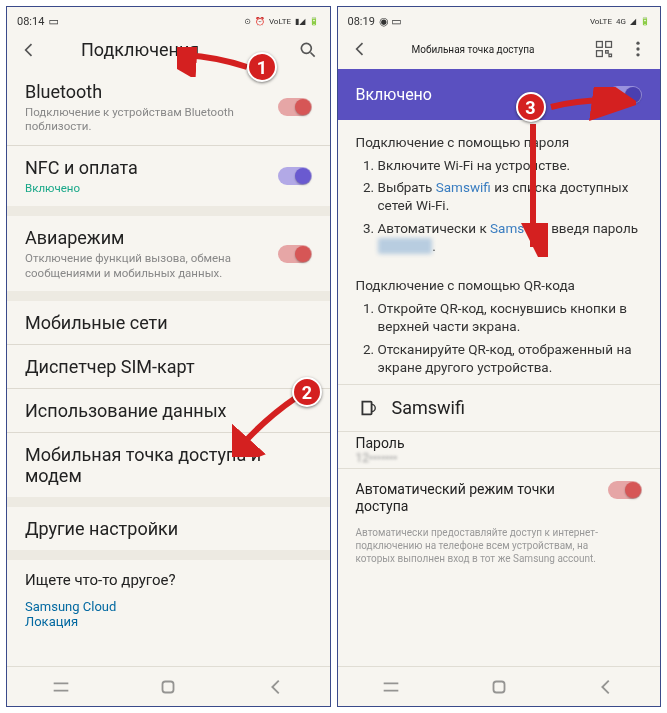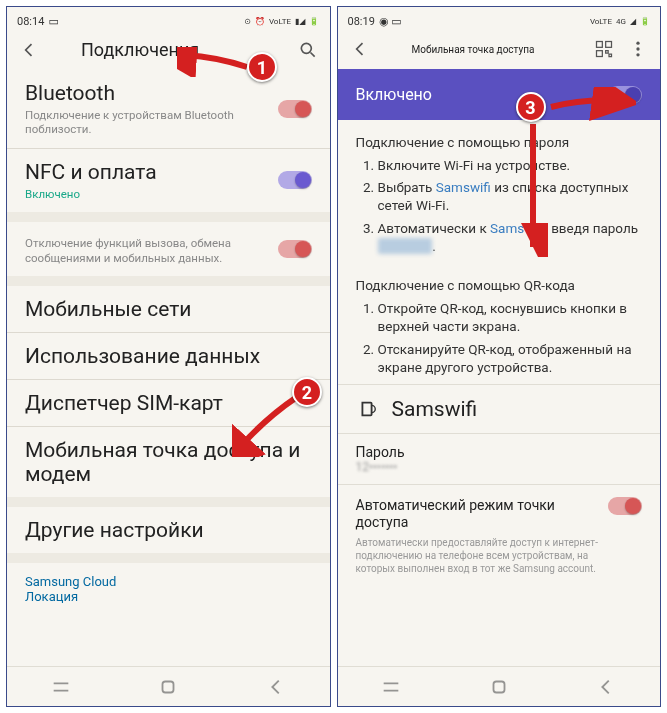--- a/index.html
+++ b/index.html
@@ -53,21 +53,21 @@
     padding: 11px 18px;
     background: #f7f5f0;
   }
   .section.bordered { border-bottom: 1px solid #ddd9d0; }
   .row {
     display: flex;
     align-items: center;
     justify-content: space-between;
     gap: 10px;
   }
-  .item-title { font-size: 21px; color: #222; }
+  .item-title { font-size: 18px; color: #222; }
   .item-sub { font-size: 11.5px; color: #888; margin-top: 3px; line-height: 1.25; }
   .item-sub.teal { color: #1aa889; }
   .toggle {
     width: 34px; height: 18px; border-radius: 10px;
     background: #d0cec8; position: relative;
     flex-shrink: 0;
   }
   .toggle::after {
     content:""; position:absolute; width:16px; height:16px;
     border-radius:50%; background:#fff; top:1px; left:1px;
@@ -104,26 +104,26 @@
   .inst .link { color: #3a7dc0; }
   .inst .blur {
     background: #b8cde0; color: transparent;
     filter: blur(2px); padding: 0 14px; border-radius:2px;
   }
   .ssid-row {
     display:flex; align-items:center; gap:14px;
     padding: 12px 18px; border-top:1px solid #e0ddd4;
   }
   .ssid-row .hotspot-ic { width:22px; height:22px; }
-  .pw-row { padding: 10px 18px; border-top:1px solid #e0ddd4; }
+  .pw-row { padding: 3px 18px; border-top:1px solid #e0ddd4; }
   .pw-label { font-size: 14px; color:#222; }
   .pw-val { font-size: 12px; color:#999; filter: blur(1.5px); }
   .auto-row { padding: 12px 18px 8px; border-top:1px solid #e0ddd4; display:flex; gap:10px; }
   .auto-row .texts { flex:1; }
-  .auto-title { font-size: 14px; color:#222; margin-bottom:4px; line-height:1.25; }
+  .auto-title { font-size: 14px; color:#222; margin-bottom:10px; line-height:1.25; }
   .auto-sub { font-size: 10px; color:#999; line-height:1.3; }
   .nav-bar {
     height: 40px; display:flex; justify-content:space-around; align-items:center;
     border-top: 1px solid #e0ddd4; background:#f7f5f0;
   }
   .nav-bar div { width:22px; height:22px; display:flex; align-items:center; justify-content:center; opacity:.6; }
 
   
   .marker {
     position:absolute;
@@ -190,50 +190,52 @@
         </div>
         <div class="toggle on"></div>
       </div>
     </div>
 
     <div class="gap"></div>
 
     <div class="section">
       <div class="row">
         <div>
+          <div class="item-title">Авиарежим</div>
           <div class="item-sub">Отключение функций вызова, обмена сообщениями и мобильных данных.</div>
         </div>
         <div class="toggle on-red"></div>
       </div>
     </div>
 
     <div class="gap"></div>
 
     <div class="section bordered">
       <div class="item-title">Мобильные сети</div>
     </div>
     <div class="section bordered">
+      <div class="item-title">Диспетчер SIM-карт</div>
+    </div>
+    <div class="section bordered">
       <div class="item-title">Использование данных</div>
     </div>
-    <div class="section bordered">
-      <div class="item-title">Диспетчер SIM-карт</div>
-    </div>
     <div class="section">
       <div class="item-title">Мобильная точка доступа и модем</div>
     </div>
 
     <div class="gap"></div>
 
     <div class="section">
       <div class="item-title">Другие настройки</div>
     </div>
 
     <div class="gap"></div>
 
     <div class="section">
+      <div class="help-title">Ищете что-то другое?</div>
       <span class="help-link">Samsung Cloud</span>
       <span class="help-link">Локация</span>
     </div>
   </div>
 
   <div class="nav-bar">
     <div>
         <svg viewBox="0 0 24 24" stroke="#555" stroke-width="2" fill="none">
           <path d="M4 8h16M4 16h16"></path>
         </svg>

